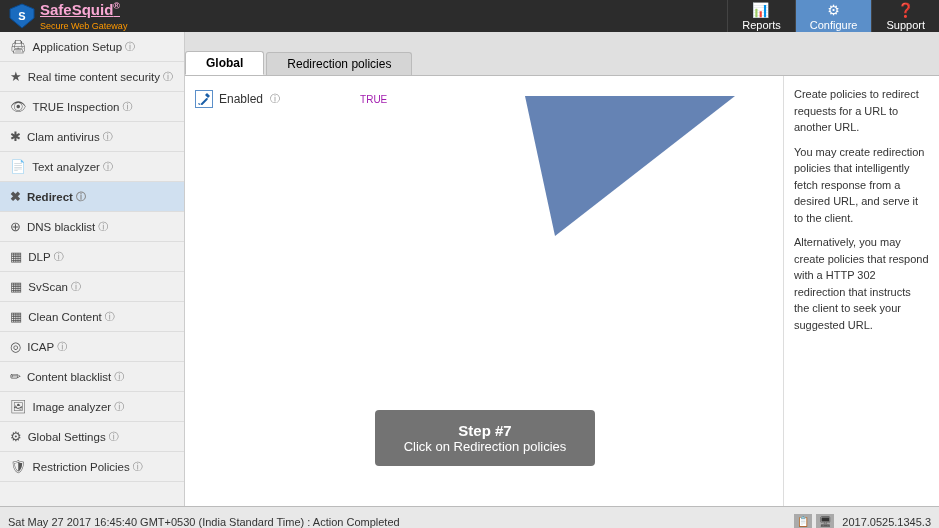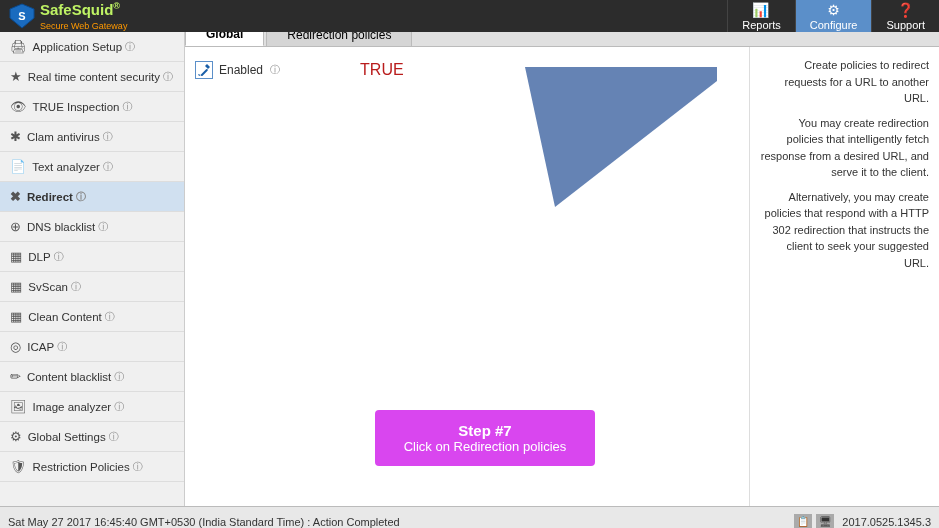--- a/index.html
+++ b/index.html
@@ -76,21 +76,21 @@
       background: #fff;
       position: relative;
       overflow: hidden;
     }
 
     
     #tabs-bar {
       display: flex;
       background: #e0e0e0;
       border-bottom: 1px solid #bbb;
-      height: 15px;
+      height: 44px;
       align-items: flex-end;
     }
     .tab-item {
       padding: 4px 20px;
       font-size: 12px;
       cursor: pointer;
       border: 1px solid #bbb;
       border-bottom: none;
       background: #d5d5d5;
       margin-right: 2px;
@@ -132,53 +132,52 @@
       justify-content: center;
       margin-right: 6px;
       cursor: pointer;
     }
     #enabled-label {
       font-size: 12px;
       color: #333;
       margin-right: 4px;
     }
     #enabled-value {
-      font-size: 16px;
-      color: #b91c1c;
+      font-size: 10px;
+      color: #a21caf;
       margin-left: 80px;
     }
 
     
     #right-panel {
-      width: 190px;
+      width: 156px;
       padding: 10px;
       border-left: 1px solid #ddd;
       font-size: 11px;
       color: #333;
       line-height: 1.5;
-      text-align: right;
     }
     #right-panel p { margin-bottom: 8px; }
 
     
     #arrow-overlay {
       position: absolute;
       top: 0;
       left: 0;
       width: 100%;
       height: 100%;
       pointer-events: none;
     }
 
     
     #step-tooltip {
       position: absolute;
       bottom: 40px;
       left: 190px;
-      background: #d946ef;
+      background: #737373;
       color: white;
       padding: 12px 18px;
       border-radius: 4px;
       font-size: 14px;
       text-align: center;
       width: 220px;
       z-index: 10;
       pointer-events: none;
     }
     #step-tooltip .step-num { font-weight: bold; font-size: 15px; }
@@ -215,21 +214,21 @@
 <body>
 
 <div id="header">
   <div id="logo-area">
 
     <svg id="logo-shield" viewBox="0 0 28 28" xmlns="http://www.w3.org/2000/svg">
       <polygon points="14,2 26,7 26,16 14,26 2,16 2,7" fill="#1a6bbf" stroke="#0a4a8f" stroke-width="1"></polygon>
       <text x="14" y="18" text-anchor="middle" fill="white" font-size="11" font-weight="bold">S</text>
     </svg>
     <div>
-      <span style="color:#bef264;font-size:15px;font-weight:bold;">SafeSquid<sup style="font-size:9px;">®</sup></span>
+      <span style="color:#f9a8d4;font-size:15px;font-weight:bold;text-decoration:underline;">SafeSquid<sup style="font-size:9px;">®</sup></span>
       <br>
       <span style="color:#f90;font-size:9px;">Secure Web Gateway</span>
     </div>
   </div>
   <div id="nav-buttons">
     <div class="nav-btn">
       <span class="nav-icon">📊</span>
       <span>Reports</span>
     </div>
     <div class="nav-btn" id="configure-btn">

